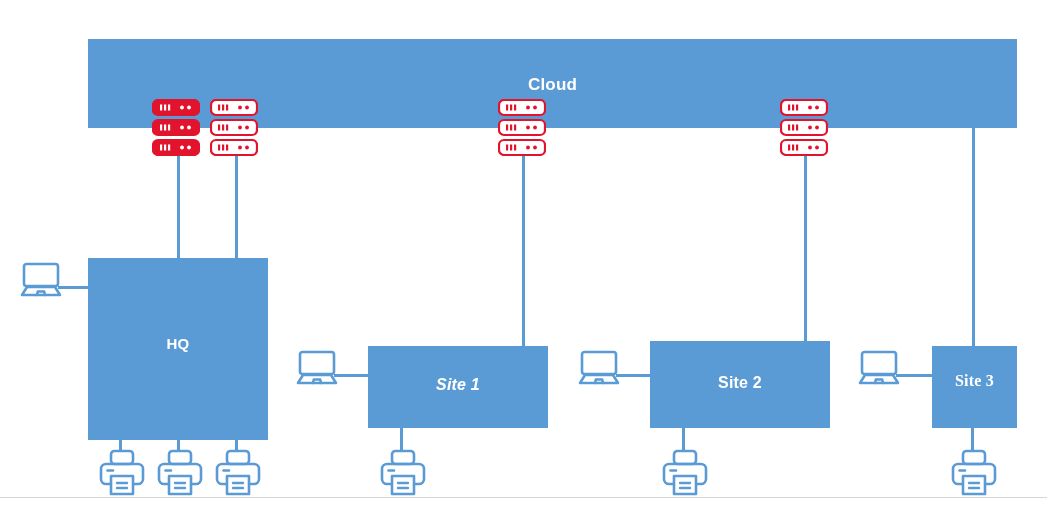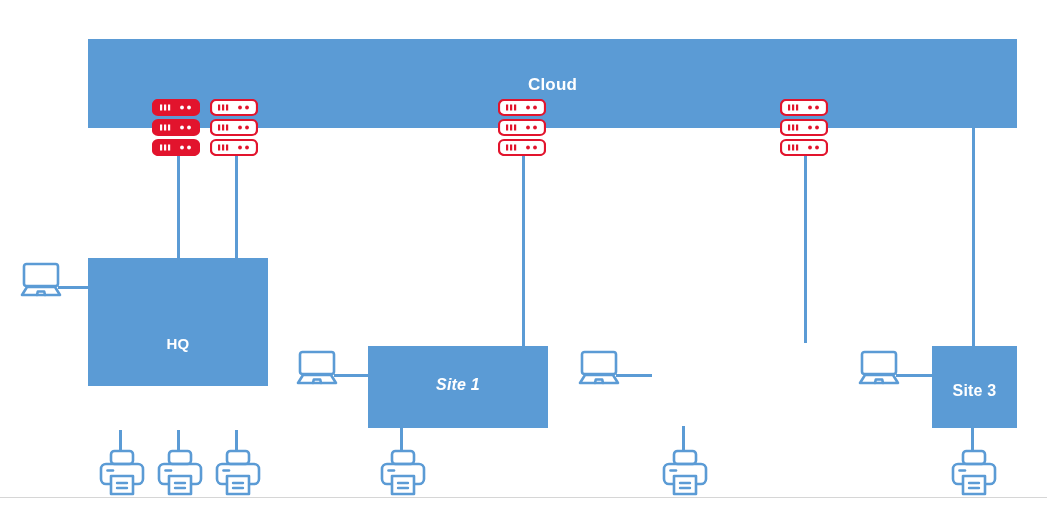--- a/index.html
+++ b/index.html
@@ -82,31 +82,34 @@
       <div class="link link-h" style="left: 616px; top: 374px; background: rgb(91, 155, 213); width: 36px;"></div>
       <div class="link link-h" style="left: 896px; top: 374px; background: rgb(91, 155, 213); width: 38px;"></div>
       <div class="link link-v" style="left: 119px; top: 430px; background: rgb(91, 155, 213); height: 22px;"></div>
       <div class="link link-v" style="left: 177px; top: 430px; background: rgb(91, 155, 213); height: 22px;"></div>
       <div class="link link-v" style="left: 235px; top: 430px; background: rgb(91, 155, 213); height: 22px;"></div>
       <div class="link link-v" style="left: 400px; top: 426px; background: rgb(91, 155, 213); height: 24px;"></div>
       <div class="link link-v" style="left: 682px; top: 426px; background: rgb(91, 155, 213); height: 24px;"></div>
       <div class="link link-v" style="left: 971px; top: 426px; background: rgb(91, 155, 213); height: 24px;"></div>
     </div>
 
-  <div class="node-box" id="node-hq" style="left: 88px; top: 258px; width: 180px; height: 128px; background: rgb(91, 155, 213);">
+  <div class="node-box" id="node-hq" style="left: 88px; top: 258px; width: 180px; height: 182px; background: rgb(91, 155, 213);">
     <div class="node-label hq-label" style="top: 77px;">HQ</div>
   </div>
 
   <div class="node-box" id="node-site1" style="left: 368px; top: 346px; width: 180px; height: 82px; background: rgb(91, 155, 213);">
     <div class="node-label site-label" style="top: 30px; font-style: italic;">Site 1</div>
   </div>
 
+  <div class="node-box" id="node-site2" style="left: 650px; top: 341px; width: 180px; height: 87px; background: rgb(91, 155, 213);">
+    <div class="node-label site-label" style="top: 33px;">Site 2</div>
+  </div>
 
   <div class="node-box" id="node-site3" style="left: 932px; top: 346px; width: 85px; height: 82px; background: rgb(91, 155, 213);">
-    <div class="node-label site-label" style="top: 36px;">Site 3</div>
+    <div class="node-label site-label" style="top: 26px; font-family: Liberation Serif, serif;">Site 3</div>
   </div>
 
   <div id="servers-layer">
       <div class="icon-wrap" style="left: 152px; top: 99px;">
         <svg width="48" height="57" viewBox="0 0 48 57">
           <g>
             <rect x="1" y="1" width="46" height="15" rx="5" ry="5" fill="#E2142D" stroke="#E2142D" stroke-width="2.2"></rect>
             <rect x="8" y="5.5" width="2.2" height="6" fill="#ffffff"></rect>
             <rect x="12" y="5.5" width="2.2" height="6" fill="#ffffff"></rect>
             <rect x="16" y="5.5" width="2.2" height="6" fill="#ffffff"></rect>

